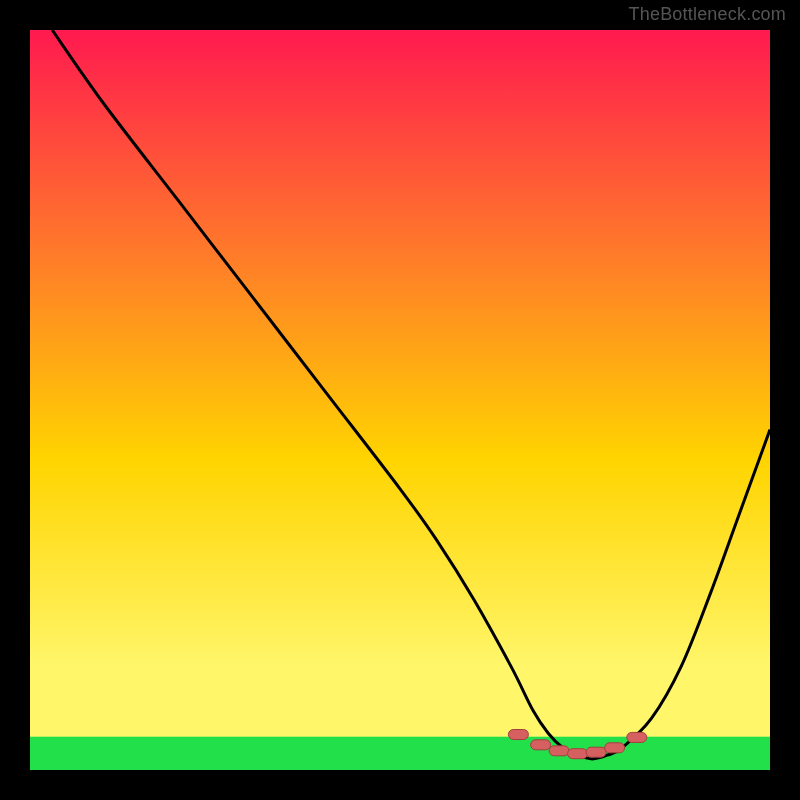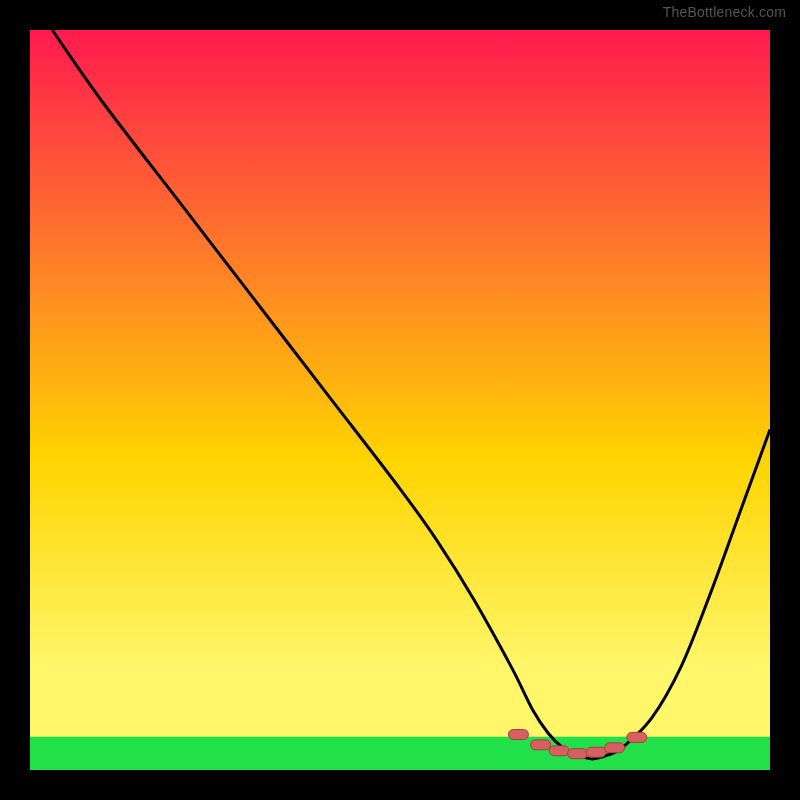--- a/index.html
+++ b/index.html
@@ -14,21 +14,21 @@
   .stage {
     position: relative;
     width: 800px;
     height: 800px;
   }
   .watermark {
     position: absolute;
     top: 4px;
     right: 14px;
     color: #555;
-    font-size: 14px;
+    font-size: 18px;
     letter-spacing: 0.2px;
     font-weight: 400;
     z-index: 10;
     user-select: none;
   }
   .plot-area {
     position: absolute;
     left: 30px;
     top: 30px;
     width: 740px;

